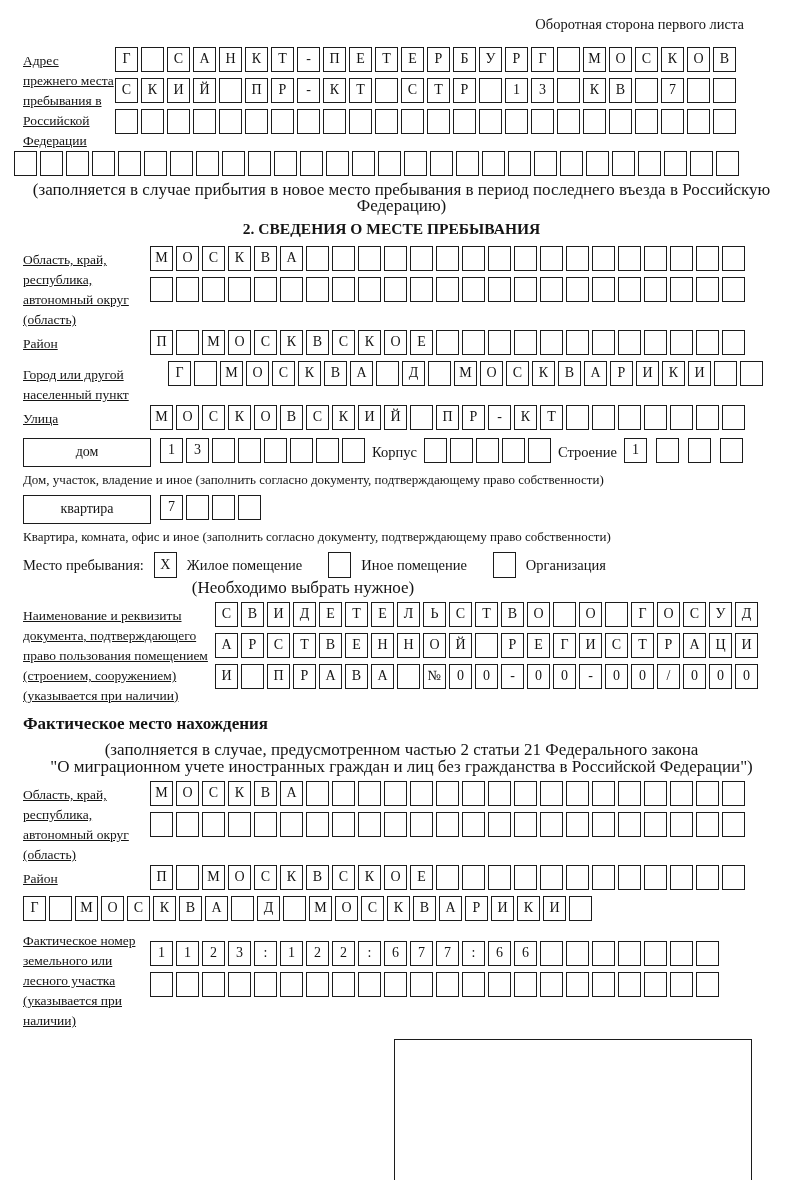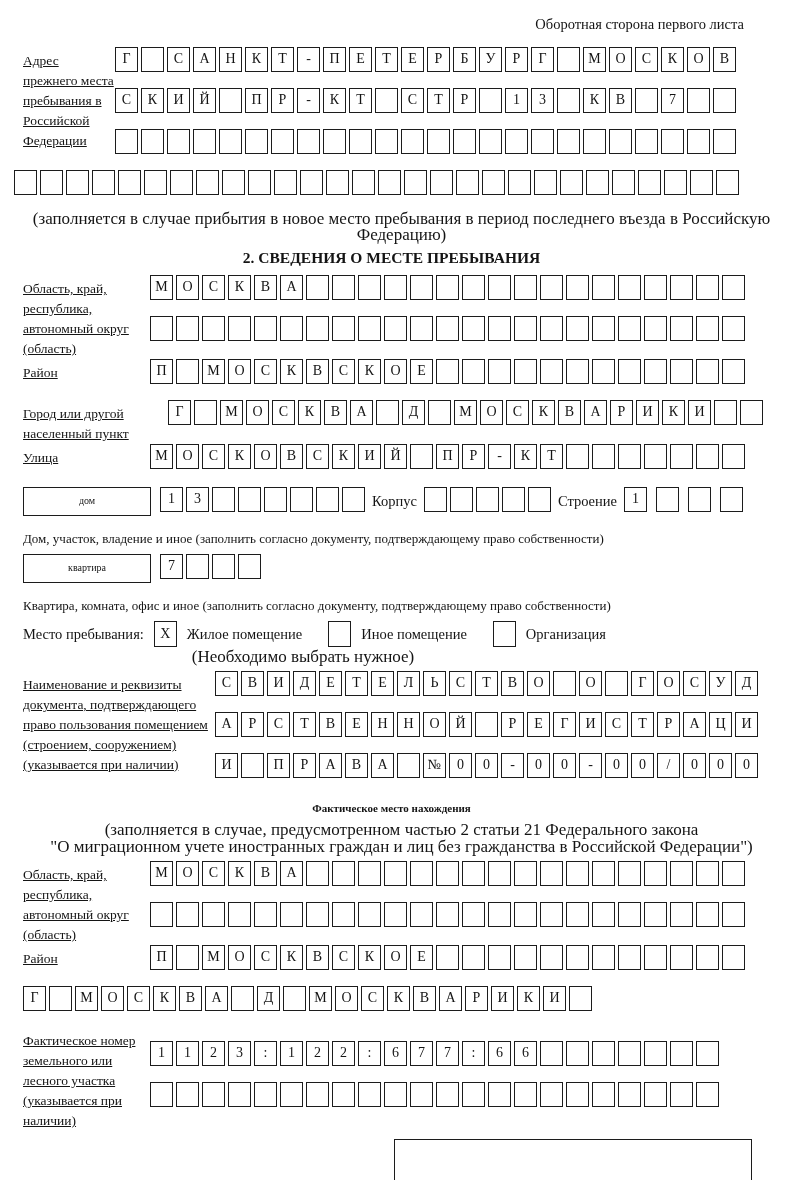--- a/index.html
+++ b/index.html
@@ -4,42 +4,42 @@
 <style>
   html,body{margin:0;padding:0;background:#fff;}
   body{width:800px;height:1180px;overflow:hidden;color:#141414;
        font-family:"Liberation Serif","DejaVu Serif",serif;}
   .page{padding:16px 0 0 23px;width:777px;}
   .side-note{text-align:right;padding-right:56px;font-size:14.5px;margin-bottom:14px;}
 
   .field{display:flex;align-items:flex-start;text-decoration:underline;}
   .flabel{flex:none;font-size:13.5px;line-height:20px;padding-top:4px;}
   .boxcol{flex:none;}
-  .boxrow{height:25px;margin-bottom:16px;white-space:nowrap;}
+  .boxrow{height:25px;margin-bottom:6px;white-space:nowrap;}
   .cell{display:inline-block;box-sizing:border-box;width:23px;height:25px;
         border:1.5px solid #1c1c1c;margin-right:3px;text-align:center;
         font-size:14px;line-height:21px;vertical-align:top;}
   .full{margin-left:-9px;}
 
   .cnote{font-size:17px;line-height:16px;text-align:center;margin:0 20px 6px 0;}
   .lnote{font-size:13px;line-height:16px;margin:0 0 7px 0;}
   .sec-title{font-weight:bold;font-size:15.5px;text-align:center;margin:2px 40px 8px 0;}
 
   .dom-row{display:flex;align-items:flex-start;margin:2px 0 3px 0;}
   .lblbox{flex:none;box-sizing:border-box;width:128px;height:29px;border:1.6px solid #1c1c1c;
-          text-align:center;font-size:10px;line-height:26px;margin-right:9px;}
+          text-align:center;font-size:14px;line-height:26px;margin-right:9px;}
   .inline-lbl{flex:none;font-size:14.5px;line-height:28px;margin:0 7px 0 4px;}
   .spread .cell{margin-left:6px;}
 
   .stay-row{display:flex;align-items:center;margin:4px 0 2px 0;font-size:14.5px;}
   .cb{flex:none;display:inline-block;box-sizing:border-box;width:23px;height:26px;
       border:1.6px solid #1c1c1c;text-align:center;font-size:14px;line-height:23px;}
   .opt{margin:0 26px 0 10px;}
 
-  .fact-title{font-weight:bold;font-size:11px;text-align:center;margin:8px 40px 8px 0;}
+  .fact-title{font-weight:bold;font-size:17px;text-align:left;margin:8px 40px 8px 0;}
   .stamp-box{box-sizing:border-box;margin:8px 0 5px 371px;width:358px;height:177px;
              border:1.9px solid #1c1c1c;}
 </style>
 </head>
 <body>
 
 <div class="page">
 
   <div class="side-note">Оборотная сторона первого листа</div>
 

